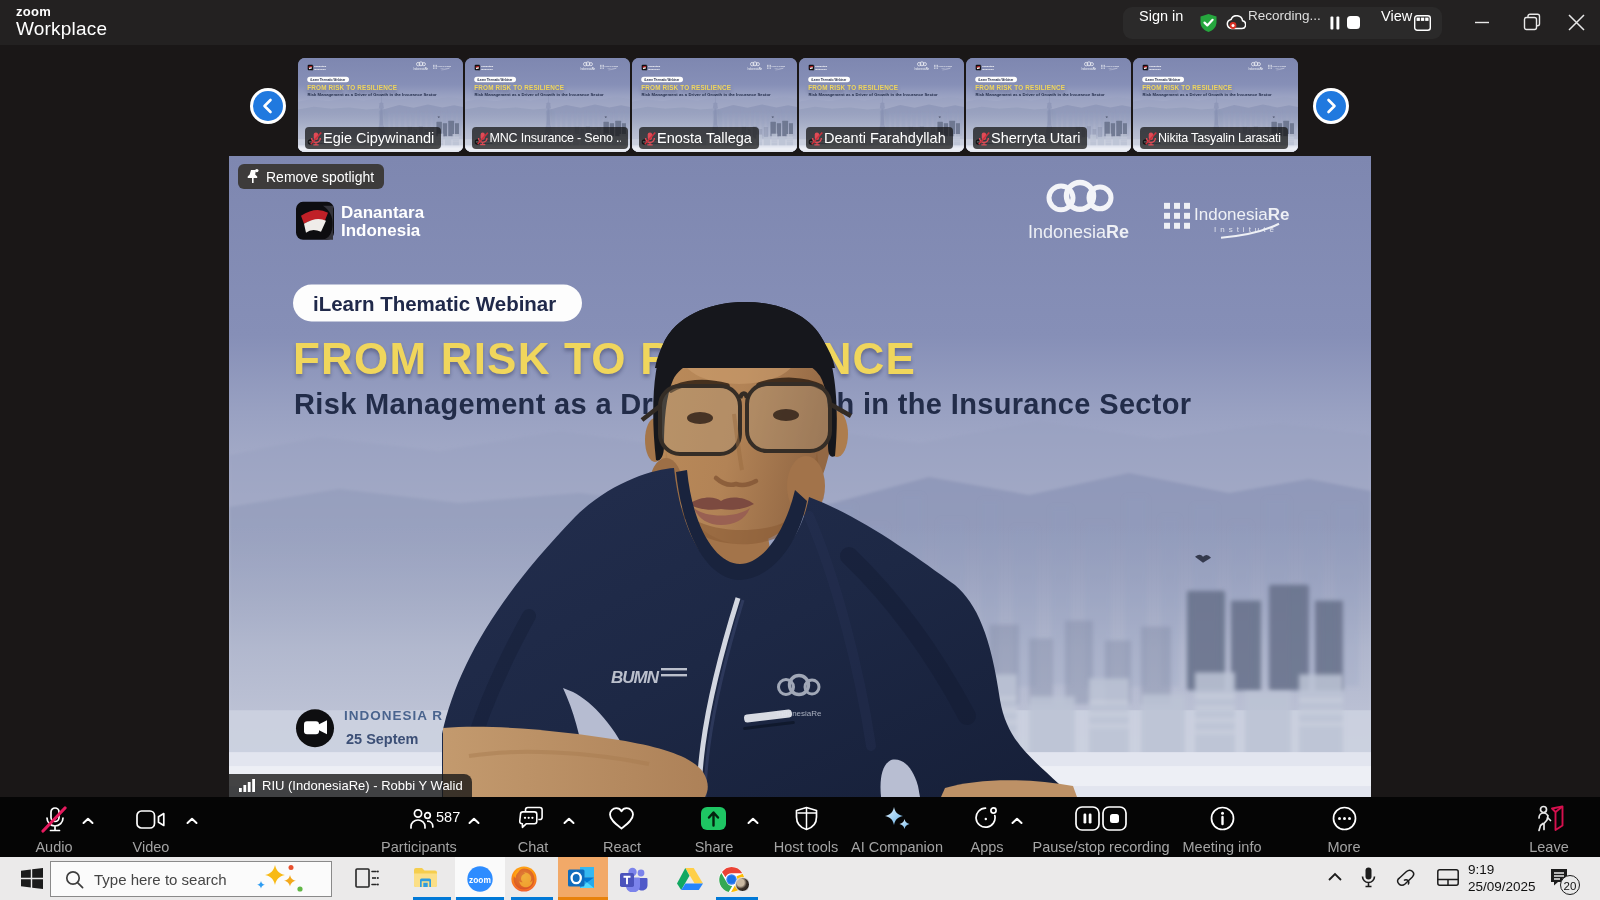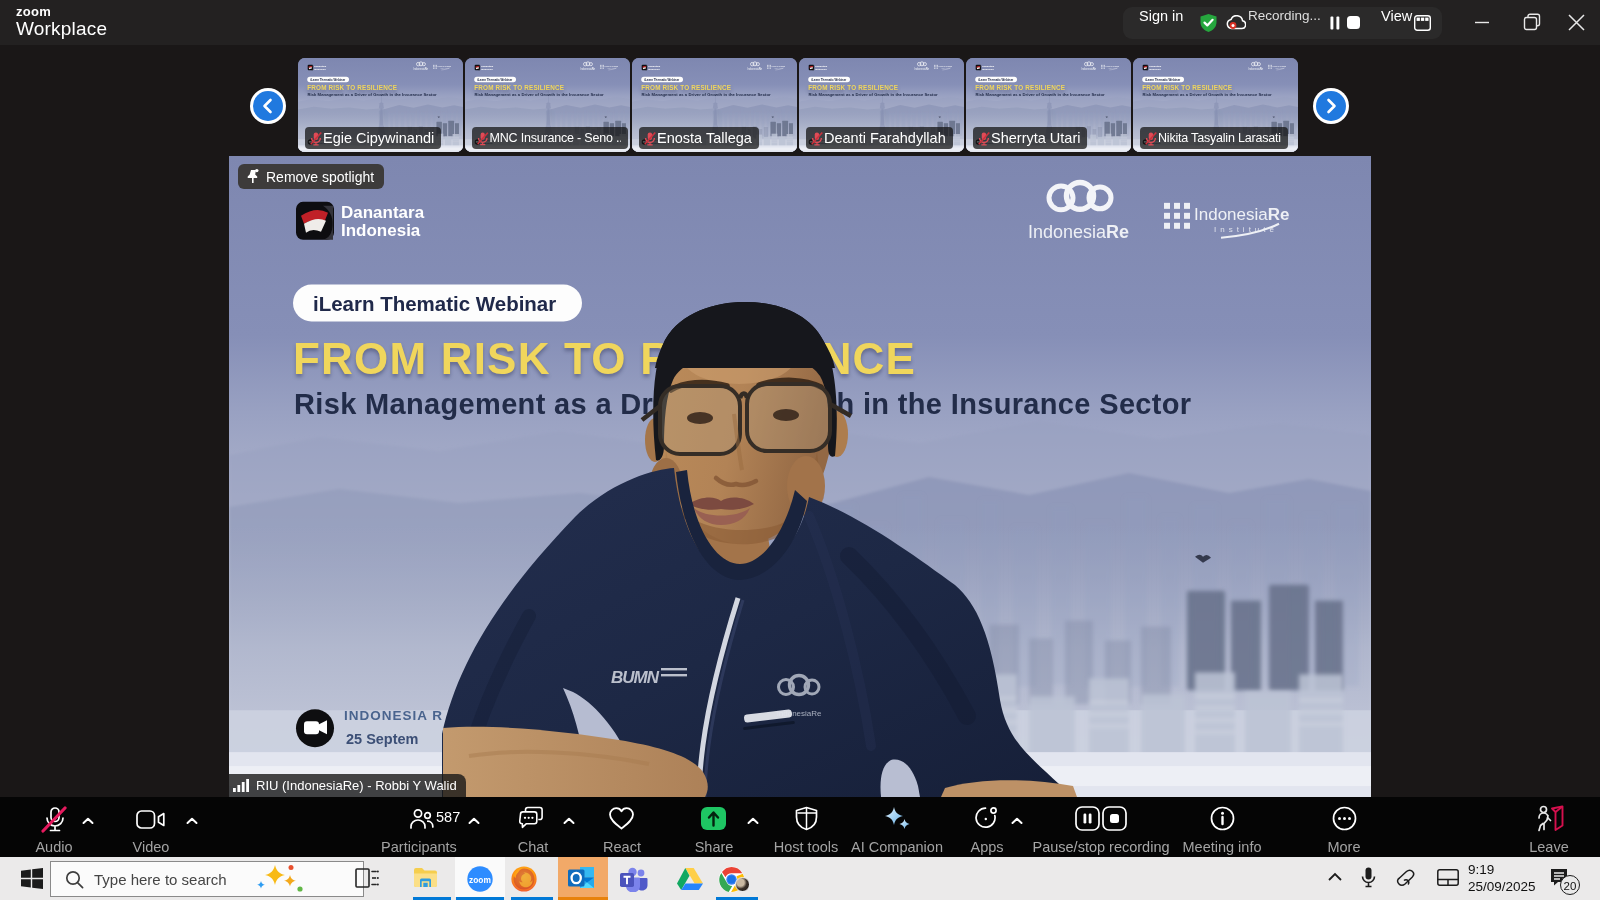--- a/index.html
+++ b/index.html
@@ -18,29 +18,29 @@
   #strip{position:absolute;left:0;top:45px;width:1600px;height:111px;background:#1a1717;}
   .thumb{position:absolute;top:13px;width:165px;height:94px;border-radius:7px;overflow:hidden;background:#8a92bb;}
   .thumb svg.mini{position:absolute;left:0;top:0;}
   .ntag{position:absolute;left:7px;bottom:3px;height:22px;background:rgba(22,22,22,.75);border-radius:4px;display:flex;align-items:center;padding:0 7px 0 4px;max-width:156px;}
   .ntag span{color:#fff;font-size:14.5px;white-space:nowrap;overflow:hidden;}
   .navbtn{position:absolute;top:88px;width:36px;height:36px;border-radius:50%;background:#fff;}
   .navbtn .inner{position:absolute;left:3px;top:3px;width:30px;height:30px;border-radius:50%;background:#2079df;}
   
   #main{position:absolute;left:229px;top:156px;width:1142px;height:641px;overflow:hidden;background:#8a92bb;}
   #removespot{position:absolute;left:9px;top:8px;height:25px;background:#3d3b3b;border-radius:6px;color:#fff;font-size:14px;display:flex;align-items:center;padding:0 10px 0 6px;}
-  #mainname{position:absolute;left:0;bottom:0;height:23px;background:rgba(24,24,24,.8);border-radius:0 8px 0 0;display:flex;align-items:center;padding:0 9px 0 4px;color:#fff;font-size:13px;}
+  #mainname{position:absolute;left:0;bottom:0;height:23px;background:rgba(24,24,24,.8);border-radius:0 8px 0 0;display:flex;align-items:center;padding:0 9px 0 10px;color:#fff;font-size:13px;}
   
   #toolbar{position:absolute;left:0;top:797px;width:1600px;height:60px;background:#050505;}
   .tb{position:absolute;top:0;text-align:center;}
   .tb .lbl{position:absolute;top:42px;left:50%;transform:translateX(-50%);color:#a3a3a3;font-size:14.5px;white-space:nowrap;}
   .caret{position:absolute;top:20px;width:12px;height:8px;}
   
   #taskbar{position:absolute;left:0;top:857px;width:1600px;height:43px;background:#ebeaea;}
-  #searchbox{position:absolute;left:50px;top:4px;width:314px;height:36px;background:#fbfbfb;border:1px solid #8a8a8a;display:flex;align-items:center;}
+  #searchbox{position:absolute;left:50px;top:4px;width:282px;height:36px;background:#fbfbfb;border:1px solid #8a8a8a;display:flex;align-items:center;}
   #searchbox .stxt{color:#454545;font-size:15px;margin-left:10px;}
   .tile{position:absolute;top:0;height:40px;}
   .uline{position:absolute;top:40px;height:3px;background:#0179d7;}
 </style>
 </head>
 <body>
 <div id="stage">
 
   <svg width="0" height="0" style="position:absolute">
     <defs>

